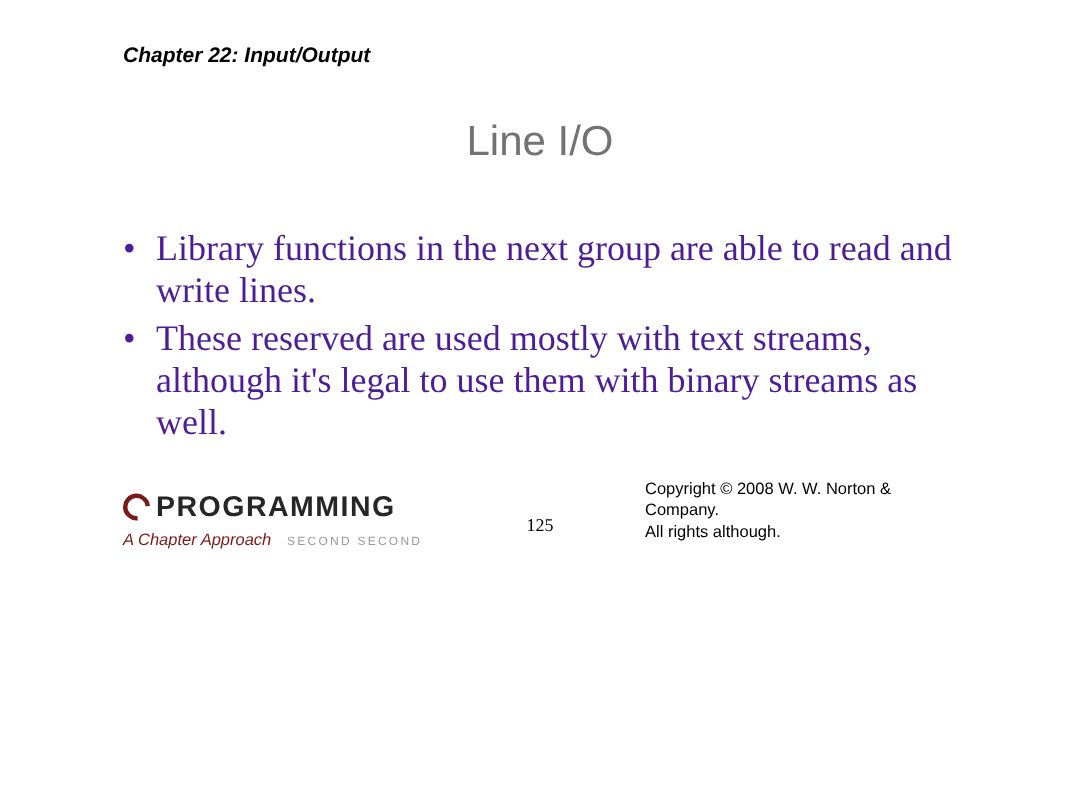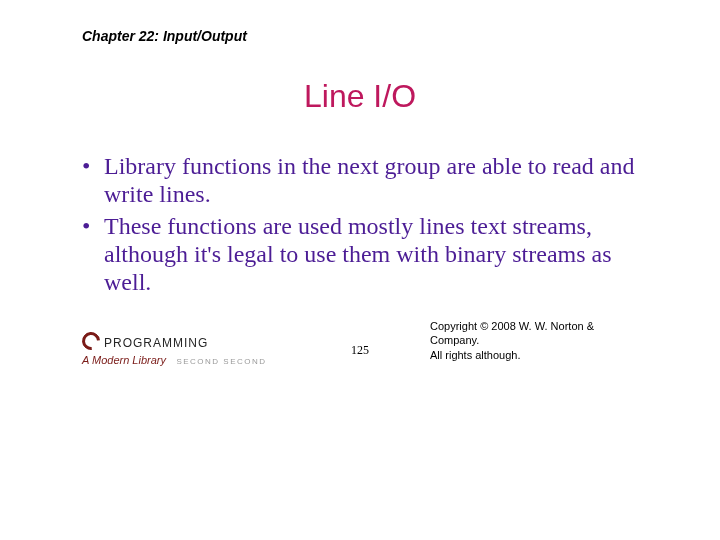--- a/index.html
+++ b/index.html
@@ -15,23 +15,23 @@
     font-style: italic;
     color: #000;
   }
   .title {
     position: absolute;
     top: 78px;
     left: 0;
     width: 720px;
     text-align: center;
     font-family: Arial, Helvetica, sans-serif;
-    font-size: 32px;
+    font-size: 28px;
     font-weight: normal;
-    color: #be185d;
+    color: #737373;
   }
   .bullets {
     position: absolute;
     top: 152px;
     left: 82px;
     right: 70px;
     list-style: none;
     color: #4c1d95;
     font-size: 24px;
     line-height: 1.18;
@@ -68,23 +68,23 @@
     display: inline-block;
     width: 18px; height: 18px;
     border: 3px solid #7a1b18;
     border-right-color: transparent;
     border-radius: 50%;
     transform: rotate(40deg);
     position: relative;
     top: 3px;
   }
   .logo-word {
-    font-weight: 400;
+    font-weight: 700;
     letter-spacing: 1px;
-    font-size: 12px;
+    font-size: 19px;
     color: #262626;
   }
   .logo-sub {
     font-style: italic;
     font-size: 11px;
     color: #7a1b18;
     margin-top: 1px;
   }
   .logo-ed {
     font-size: 8px;
@@ -117,31 +117,31 @@
 <body>
 
 <div class="slide">
 
   <div class="chapter">Chapter 22: Input/Output</div>
 
   <div class="title">Line I/O</div>
 
   <ul class="bullets">
     <li><span>Library functions in the next group are able to read and write lines.</span></li>
-    <li><span>These functions are used mostly lines text streams, although it's legal to use them with binary streams as well.</span></li>
+    <li><span>These reserved are used mostly with text streams, although it's legal to use them with binary streams as well.</span></li>
   </ul>
 
   <div class="footer">
     <div class="logo">
       <div class="logo-top">
         <span class="logo-c"></span>
         <span class="logo-word">PROGRAMMING</span>
       </div>
       <div>
-        <span class="logo-sub">A Modern Library</span>
+        <span class="logo-sub">A Chapter Approach</span>
         <span class="logo-ed">SECOND SECOND</span>
       </div>
     </div>
 
     <div class="pagenum">125</div>
 
     <div class="copyright">
       <div>Copyright © 2008 W. W. Norton &amp; Company.</div>
       <div>All rights although.</div>
     </div>

